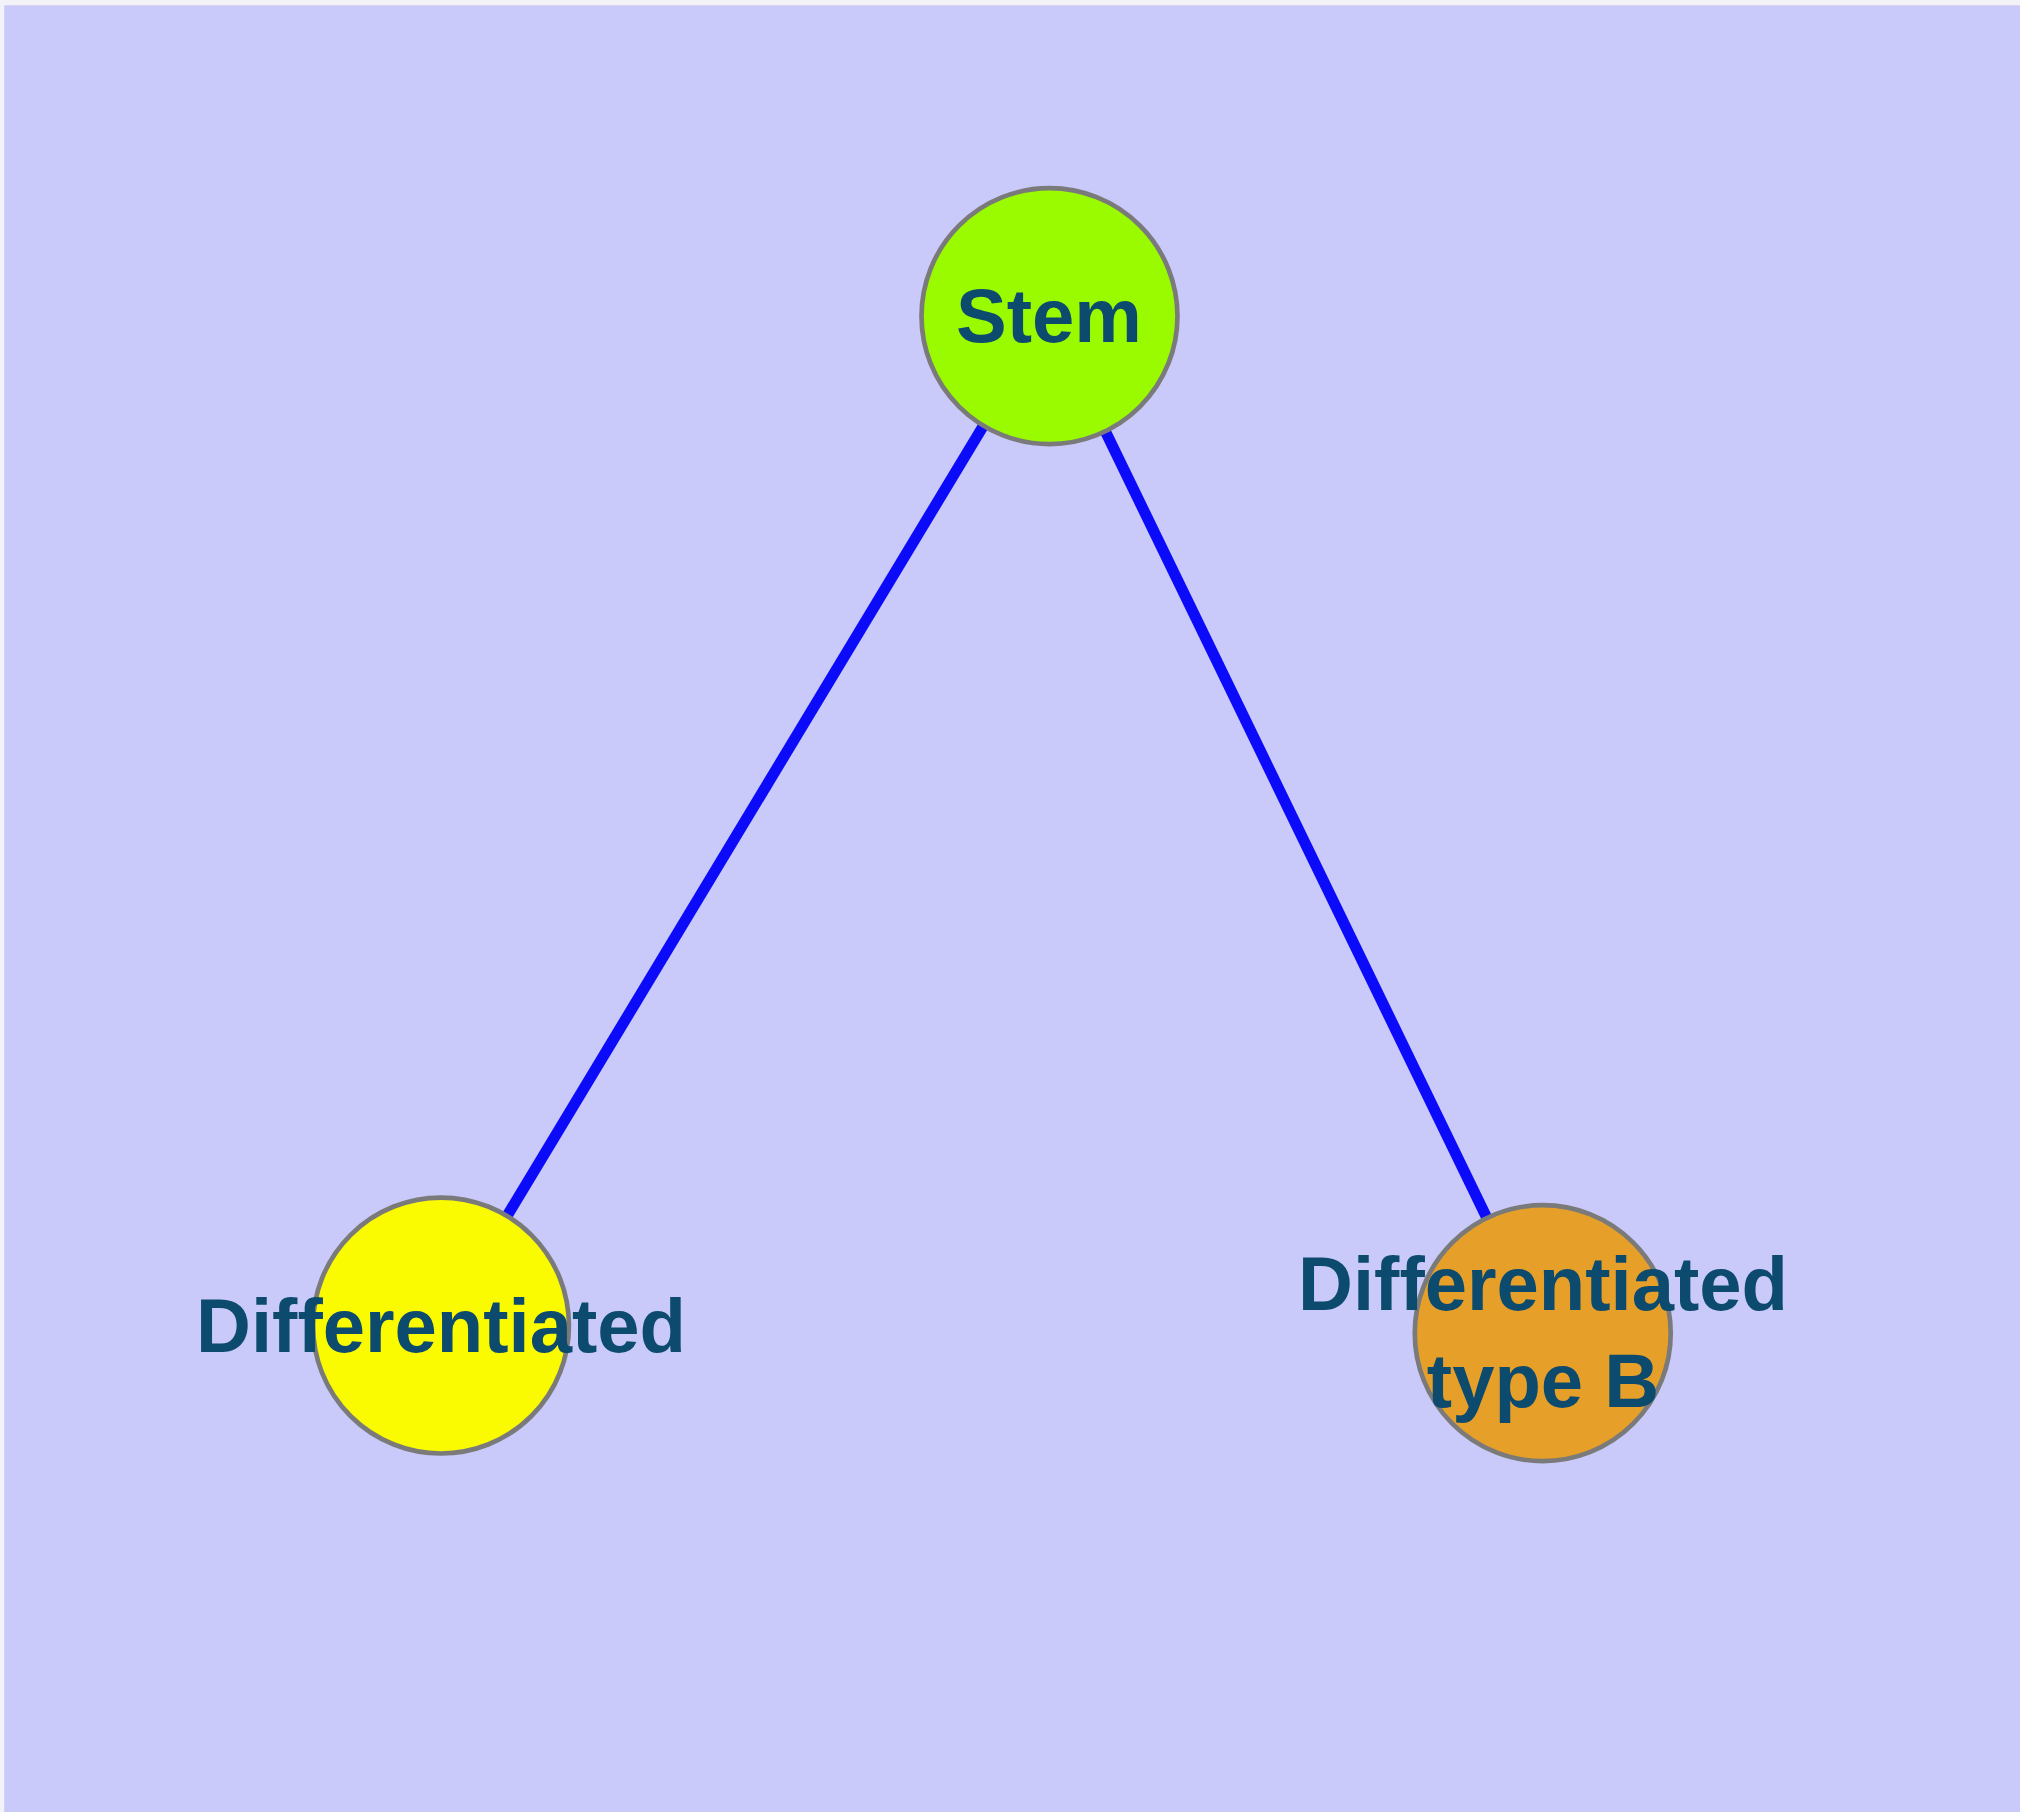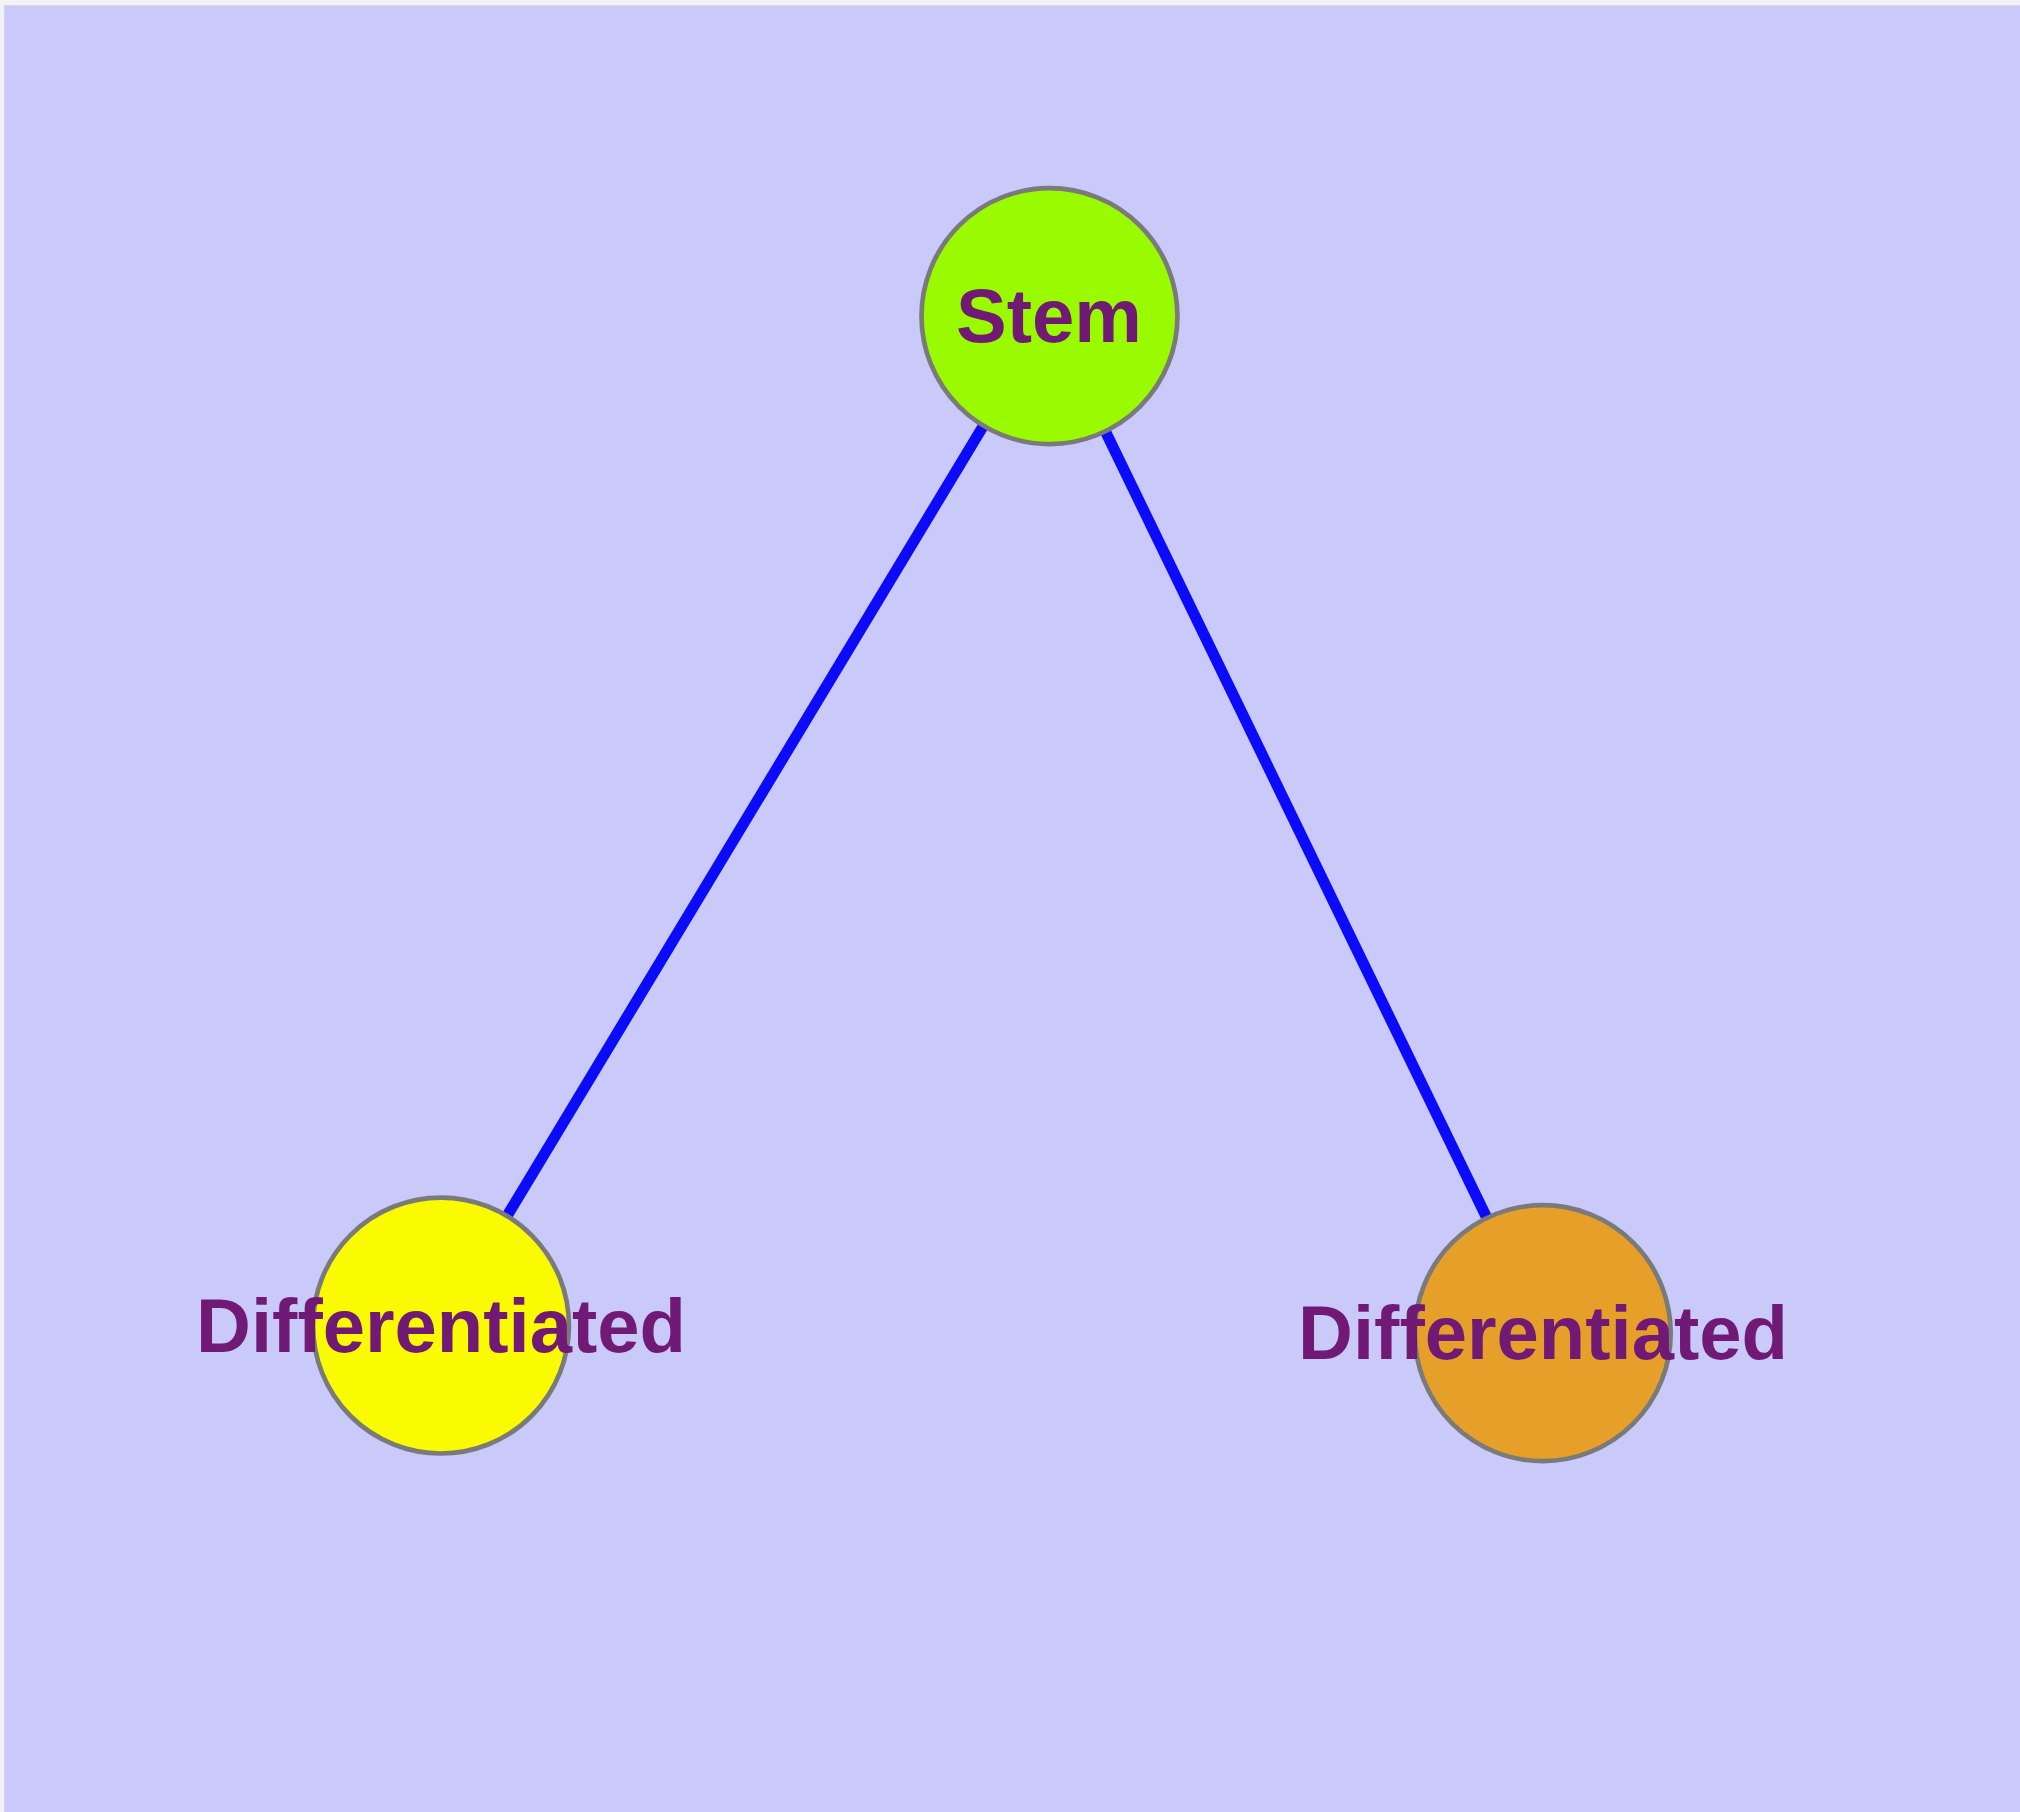--- a/index.html
+++ b/index.html
@@ -29,21 +29,21 @@
     stroke-linecap: butt;
   }
   .node {
     stroke: #7A7A7A;
     stroke-width: 5.5;
   }
   .node-label {
     position: absolute;
     transform: translate(-50%, -50%);
     text-align: center;
-    color: #701a75;
+    color: #0c4a6e;
     font-weight: bold;
     font-size: 76px;
     line-height: 1.27;
     white-space: nowrap;
     letter-spacing: 0px;
   }
   .label-line {
     white-space: nowrap;
   }
 </style>
@@ -64,16 +64,17 @@
   <div class="node-label" style="left:1049px; top:316px;">
     <div class="label-line">Stem</div>
   </div>
 
   <div class="node-label" style="left:441px; top:1326px;">
     <div class="label-line">Differentiated</div>
   </div>
 
   <div class="node-label" style="left:1543px; top:1333px;">
     <div class="label-line">Differentiated</div>
+    <div class="label-line">type B</div>
   </div>
 
 </div>
 
 
 </body></html>

